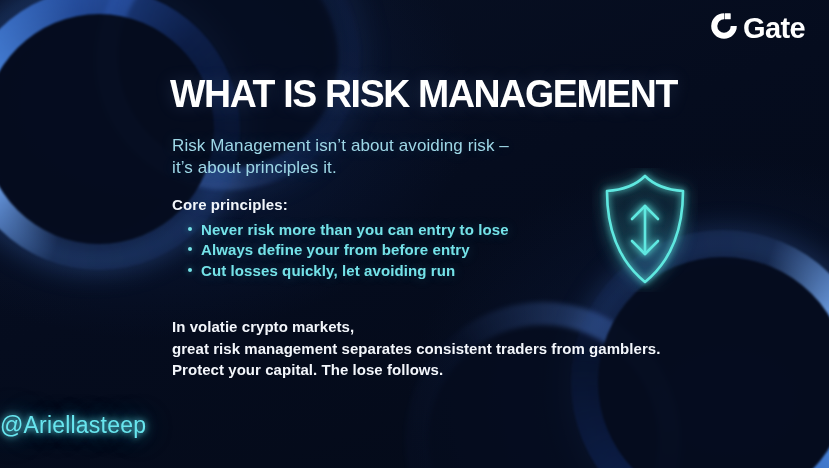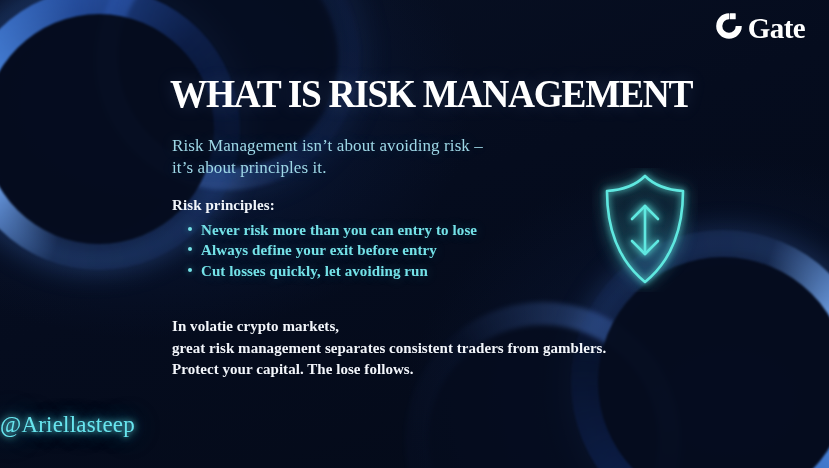--- a/index.html
+++ b/index.html
@@ -9,21 +9,21 @@
   }
   #slide {
     position: relative;
     width: 829px;
     height: 468px;
     overflow: hidden;
     background:
       radial-gradient(ellipse 520px 380px at 18% 22%, #0b1b3d 0%, rgba(8,18,42,0) 62%),
       radial-gradient(ellipse 520px 400px at 88% 86%, #0a1838 0%, rgba(8,18,42,0) 62%),
       linear-gradient(160deg, #081023 0%, #050c1e 45%, #040a18 100%);
-    font-family: Liberation Serif, serif;
+    font-family: Liberation Sans, sans-serif;
     -webkit-font-smoothing: antialiased;
   }
 
   
   .bg-layer {
     position: absolute;
     inset: 0;
     pointer-events: none;
   }
   .ring {
@@ -294,29 +294,29 @@
   </div>
 
   <div class="headline">WHAT IS RISK MANAGEMENT</div>
 
   <div class="subtitle">
     <div>Risk Management isn’t about avoiding risk –</div>
     <div>it’s about principles it.</div>
   </div>
 
   <div class="principles">
-    <div class="principles-heading">Risk principles:</div>
+    <div class="principles-heading">Core principles:</div>
     <ul class="principles-list">
       <li>
         <span class="bullet-dot"></span>
         <span>Never risk more than you can entry to lose</span>
       </li>
       <li>
         <span class="bullet-dot"></span>
-        <span>Always define your exit before entry</span>
+        <span>Always define your from before entry</span>
       </li>
       <li>
         <span class="bullet-dot"></span>
         <span>Cut losses quickly, let avoiding run</span>
       </li>
     </ul>
   </div>
 
   <div class="shield-wrap">
     <div class="shield-halo"></div>

